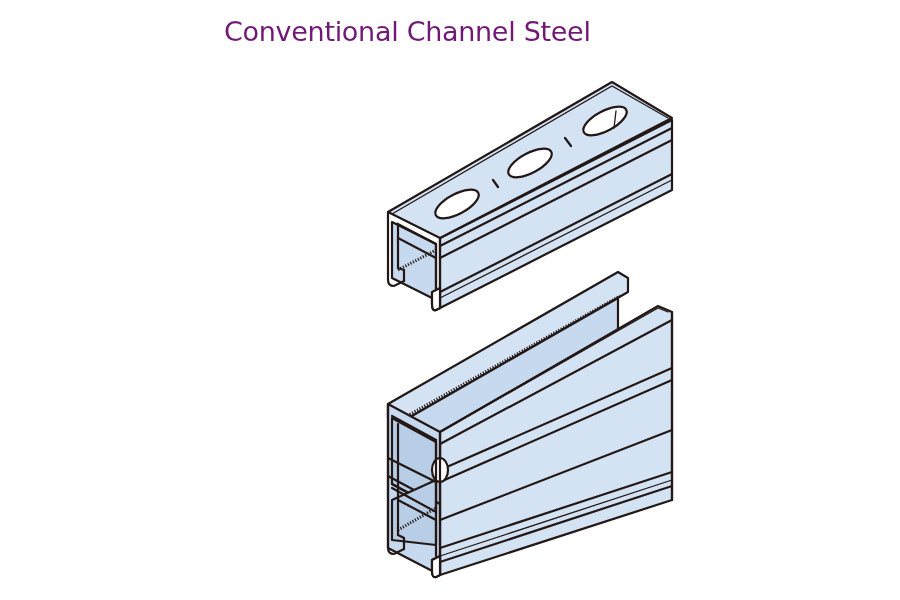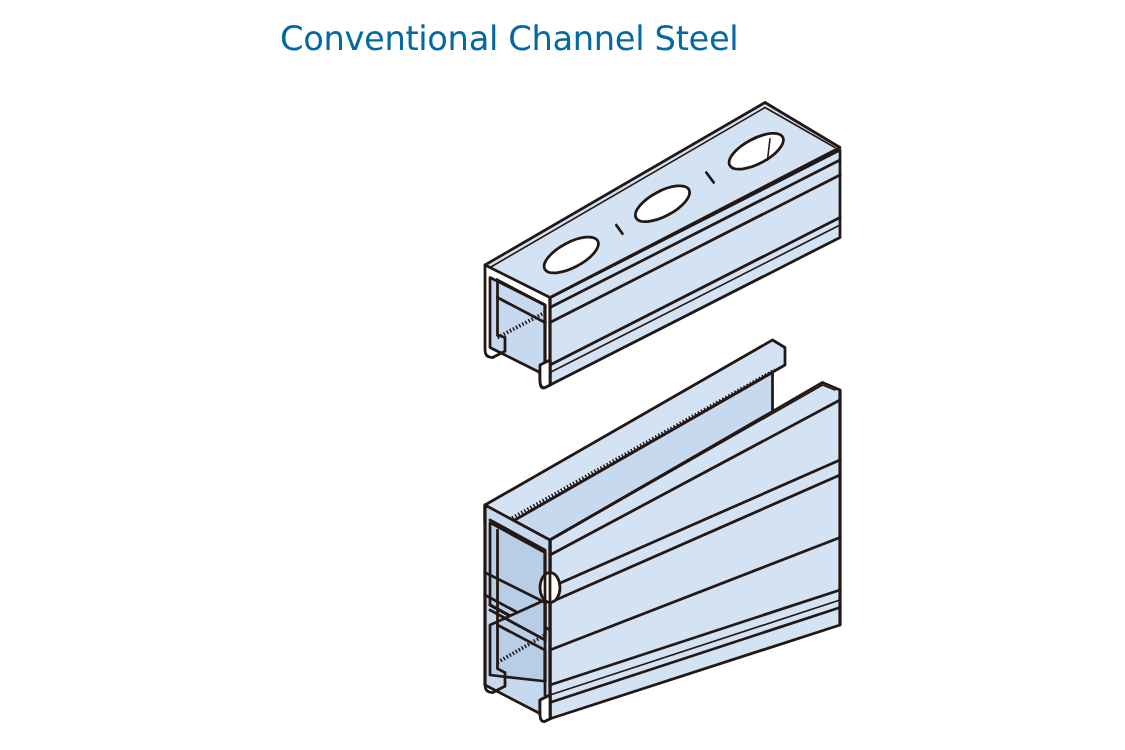--- a/index.html
+++ b/index.html
@@ -1,19 +1,19 @@
 <!DOCTYPE html>
 <html><head>
   <meta charset="utf-8">
   <style>
     html, body { margin: 0; padding: 0; background: #ffffff; }
     body { width: 900px; height: 600px; position: relative; overflow: hidden; font-family: "DejaVu Sans", sans-serif; }
     .title {
       position: absolute; left: 224px; top: 16px;
-      font-family: "DejaVu Sans", sans-serif; font-size: 27px; color: #0369a1;
+      font-family: "DejaVu Sans", sans-serif; font-size: 27px; color: #701a75;
       letter-spacing: -0.3px; white-space: nowrap;
     }
     svg.illus { position: absolute; left: 0; top: 0; }
     .f { fill: #d3e3f4; stroke: #231815; stroke-width: 2.2; stroke-linejoin: round; }
     .fl { fill: #c6d9ee; stroke: #231815; stroke-width: 2.2; stroke-linejoin: round; }
     .fd { fill: #b8cde6; stroke: #231815; stroke-width: 2.2; stroke-linejoin: round; }
     .w { fill: #ffffff; stroke: #231815; stroke-width: 2.2; stroke-linejoin: round; }
     .ln { fill: none; stroke: #231815; stroke-width: 2.2; stroke-linecap: round; }
     .ln2 { fill: none; stroke: #231815; stroke-width: 1.3; stroke-linecap: round; }
     .teeth { fill: none; stroke: #231815; stroke-width: 3; stroke-dasharray: 1.2 1.6; }

